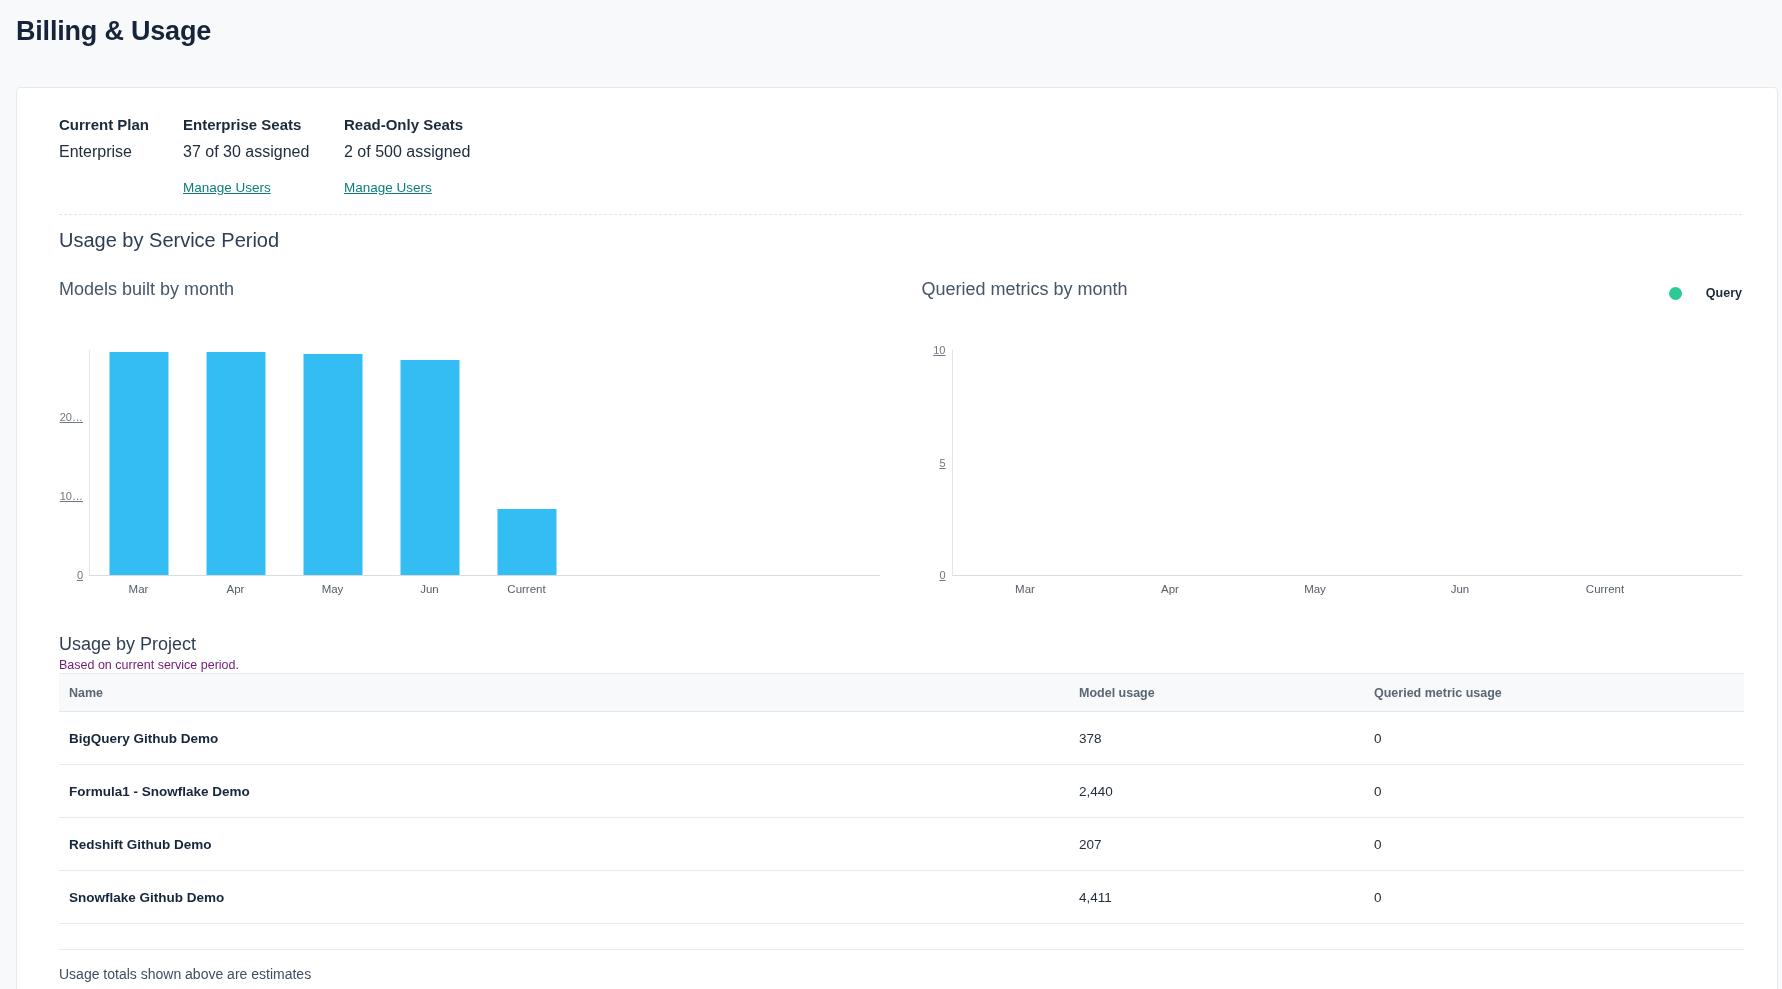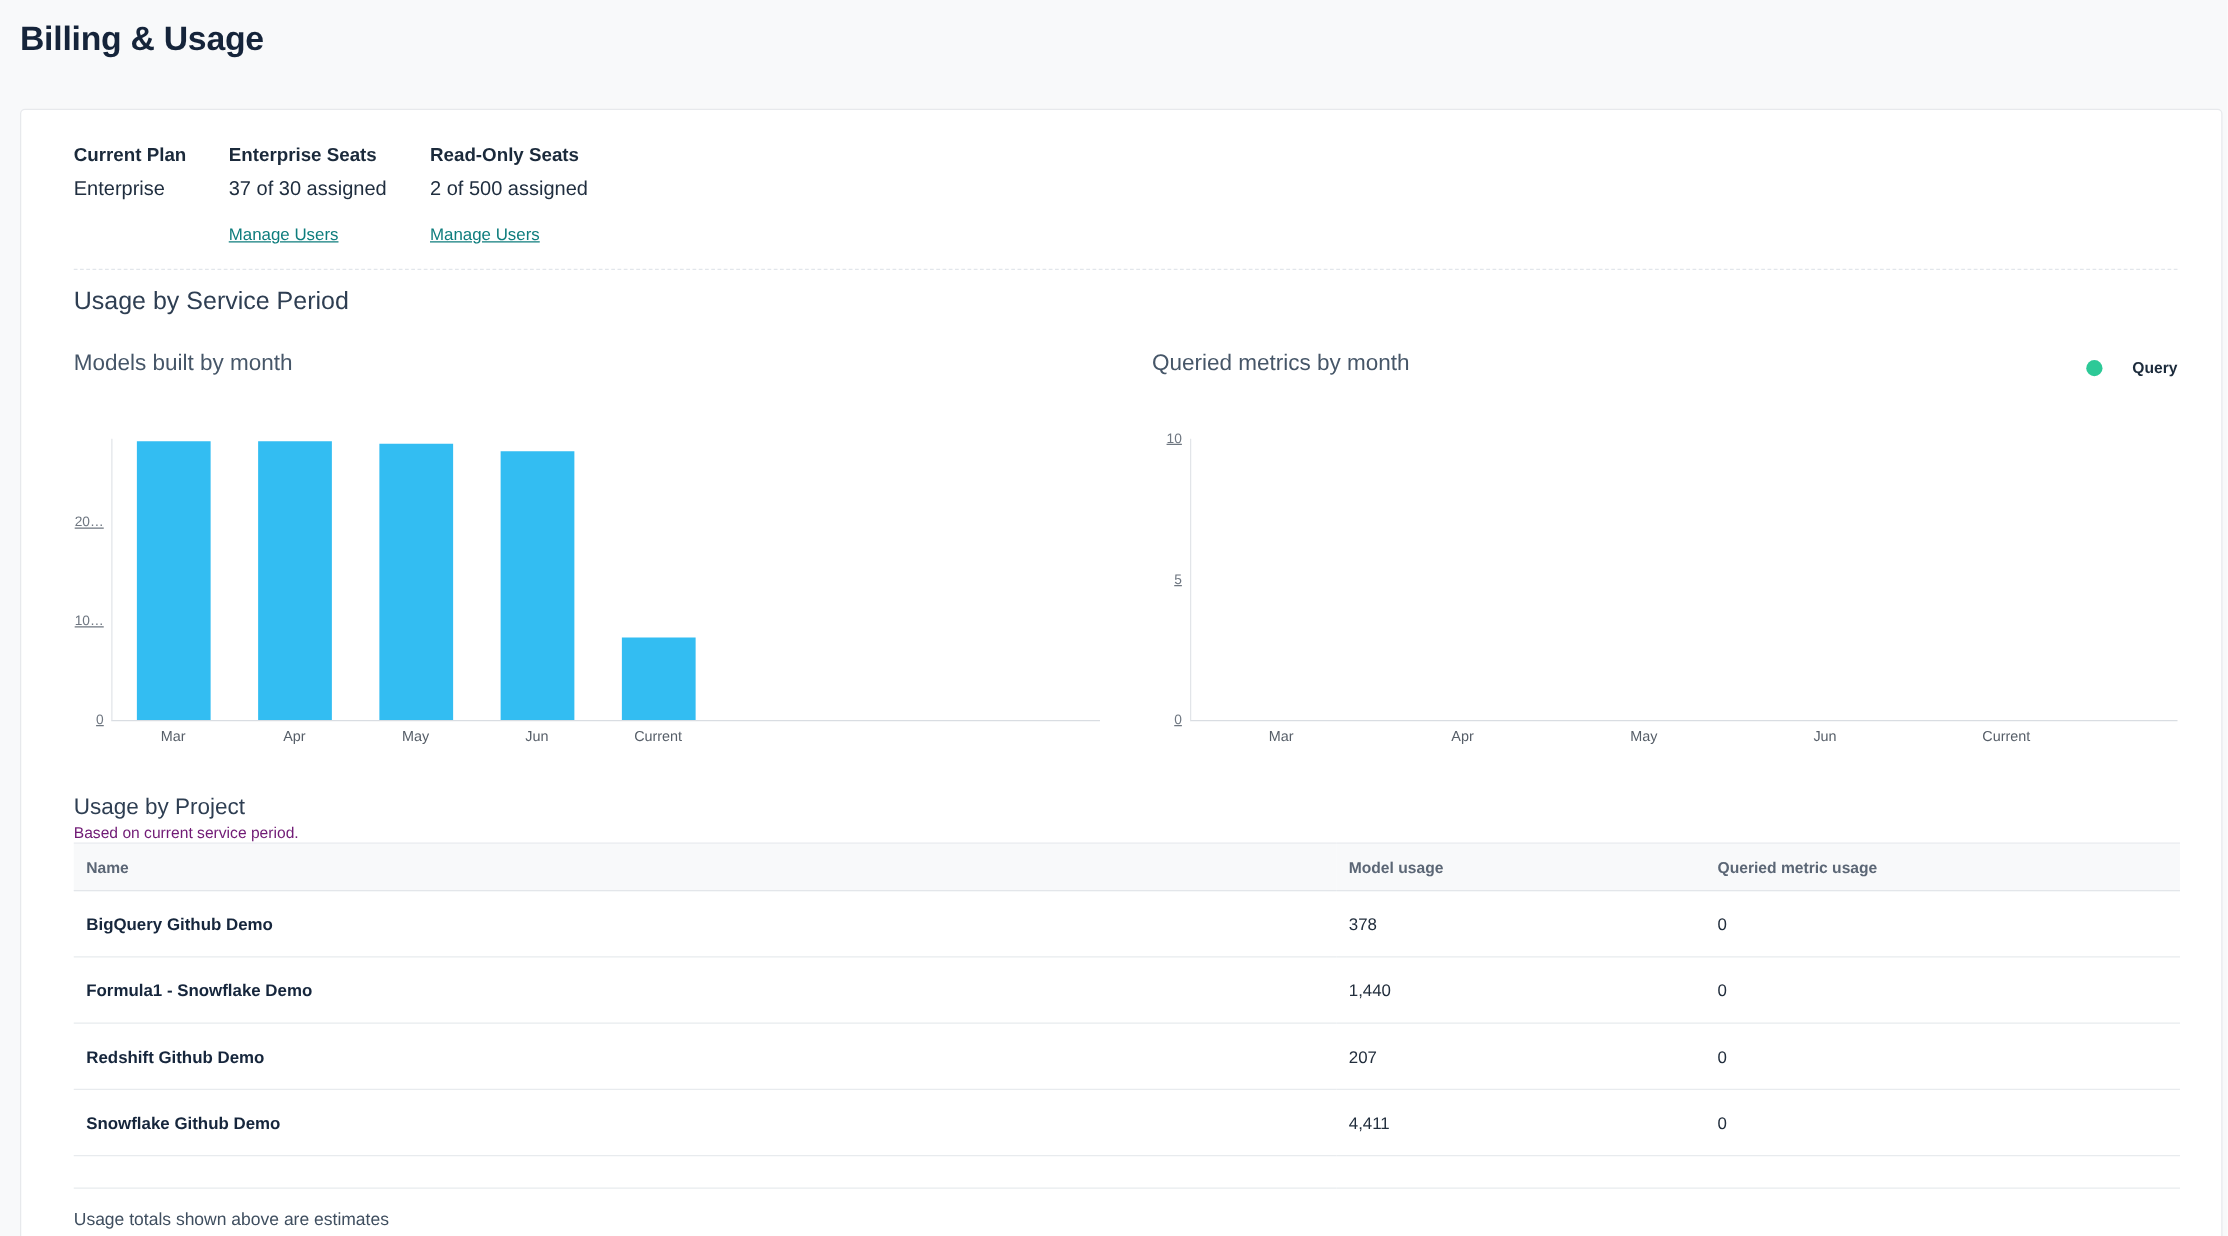--- a/index.html
+++ b/index.html
@@ -199,21 +199,21 @@
       </tr>
     </thead>
     <tbody>
         <tr>
           <td class="name-cell">BigQuery Github Demo</td>
           <td class="num-cell">378</td>
           <td class="num-cell">0</td>
         </tr>
         <tr>
           <td class="name-cell">Formula1 - Snowflake Demo</td>
-          <td class="num-cell">1,440</td>
+          <td class="num-cell">2,440</td>
           <td class="num-cell">0</td>
         </tr>
         <tr>
           <td class="name-cell">Redshift Github Demo</td>
           <td class="num-cell">207</td>
           <td class="num-cell">0</td>
         </tr>
         <tr>
           <td class="name-cell">Snowflake Github Demo</td>
           <td class="num-cell">4,411</td>

